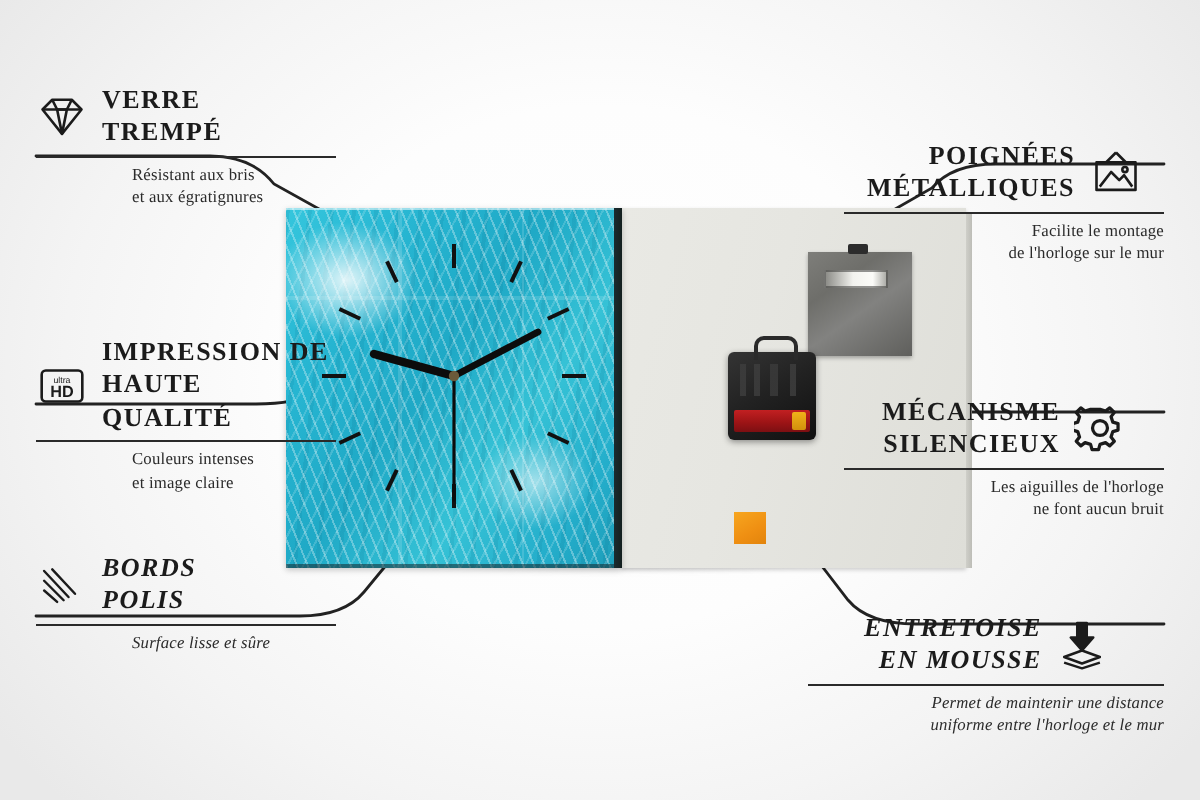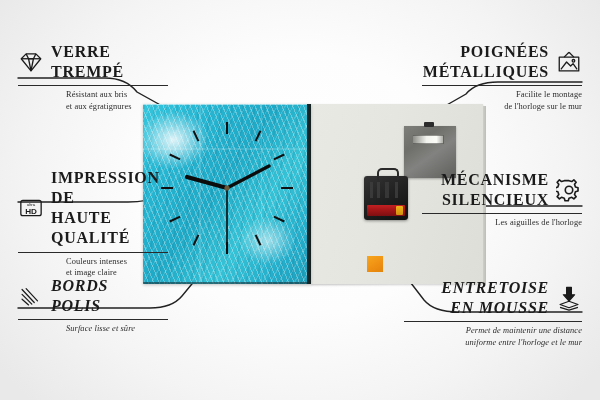--- a/index.html
+++ b/index.html
@@ -14,25 +14,25 @@
       radial-gradient(ellipse 62% 78% at 50% 46%, #ffffff 0%, #fdfdfd 42%, #f4f4f4 72%, #e9e9e9 100%);
   }
   .svg-layer{position:absolute;left:0;top:0;width:600px;height:400px;pointer-events:none;}
 
   
   .feat{position:absolute;}
   .feat .head{
     display:flex;align-items:center;gap:7px;
   }
   .feat.left .head{justify-content:flex-start;}
-  .feat.right .head{justify-content:flex-end;}
+  .feat.right .head{justify-content:center;margin-top:28px;}
   .titles{
     font-family:"Liberation Serif",serif;
     font-weight:700;
-    font-size:16px;
+    font-size:13px;
     letter-spacing:.75px;
     line-height:1.26;
     color:#1b1b1b;
     text-transform:uppercase;
   }
   .feat.right .titles{text-align:right;}
   .feat.left .titles{text-align:left;}
   .rule{
     height:1px;background:#2a2a2a;margin-top:3px;width:100%;
   }
@@ -312,20 +312,21 @@
       <svg class="ico" viewBox="0 0 32 32">
         <g fill="none" stroke="#1b1b1b" stroke-width="2" stroke-linejoin="round">
           <path d="M16 4.5 l3.4 1.1 2.6-2.0 2.8 2.8 -2.0 2.6 1.1 3.4 3.2 .9 0 4.0 -3.2 .9 -1.1 3.4 2.0 2.6 -2.8 2.8 -2.6-2.0 -3.4 1.1 -.9 3.2 -4.0 0 -.9-3.2 -3.4-1.1 -2.6 2.0 -2.8-2.8 2.0-2.6 -1.1-3.4 -3.2-.9 0-4.0 3.2-.9 1.1-3.4 -2.0-2.6 2.8-2.8 2.6 2.0 3.4-1.1 z"></path>
           <circle cx="16" cy="16" r="4.6"></circle>
         </g>
       </svg>
     </div>
     <div class="rule"></div>
     <div class="desc">
       <div>Les aiguilles de l'horloge</div>
+      <div>ne font aucun bruit</div>
     </div>
   </div>
 
   <div class="feat right" style="right:18px;top:278px;width:178px;font-style:italic;">
     <div class="head">
       <div class="titles">
         <div>ENTRETOISE</div>
         <div>EN MOUSSE</div>
       </div>
       <svg class="ico" viewBox="0 0 32 32">

